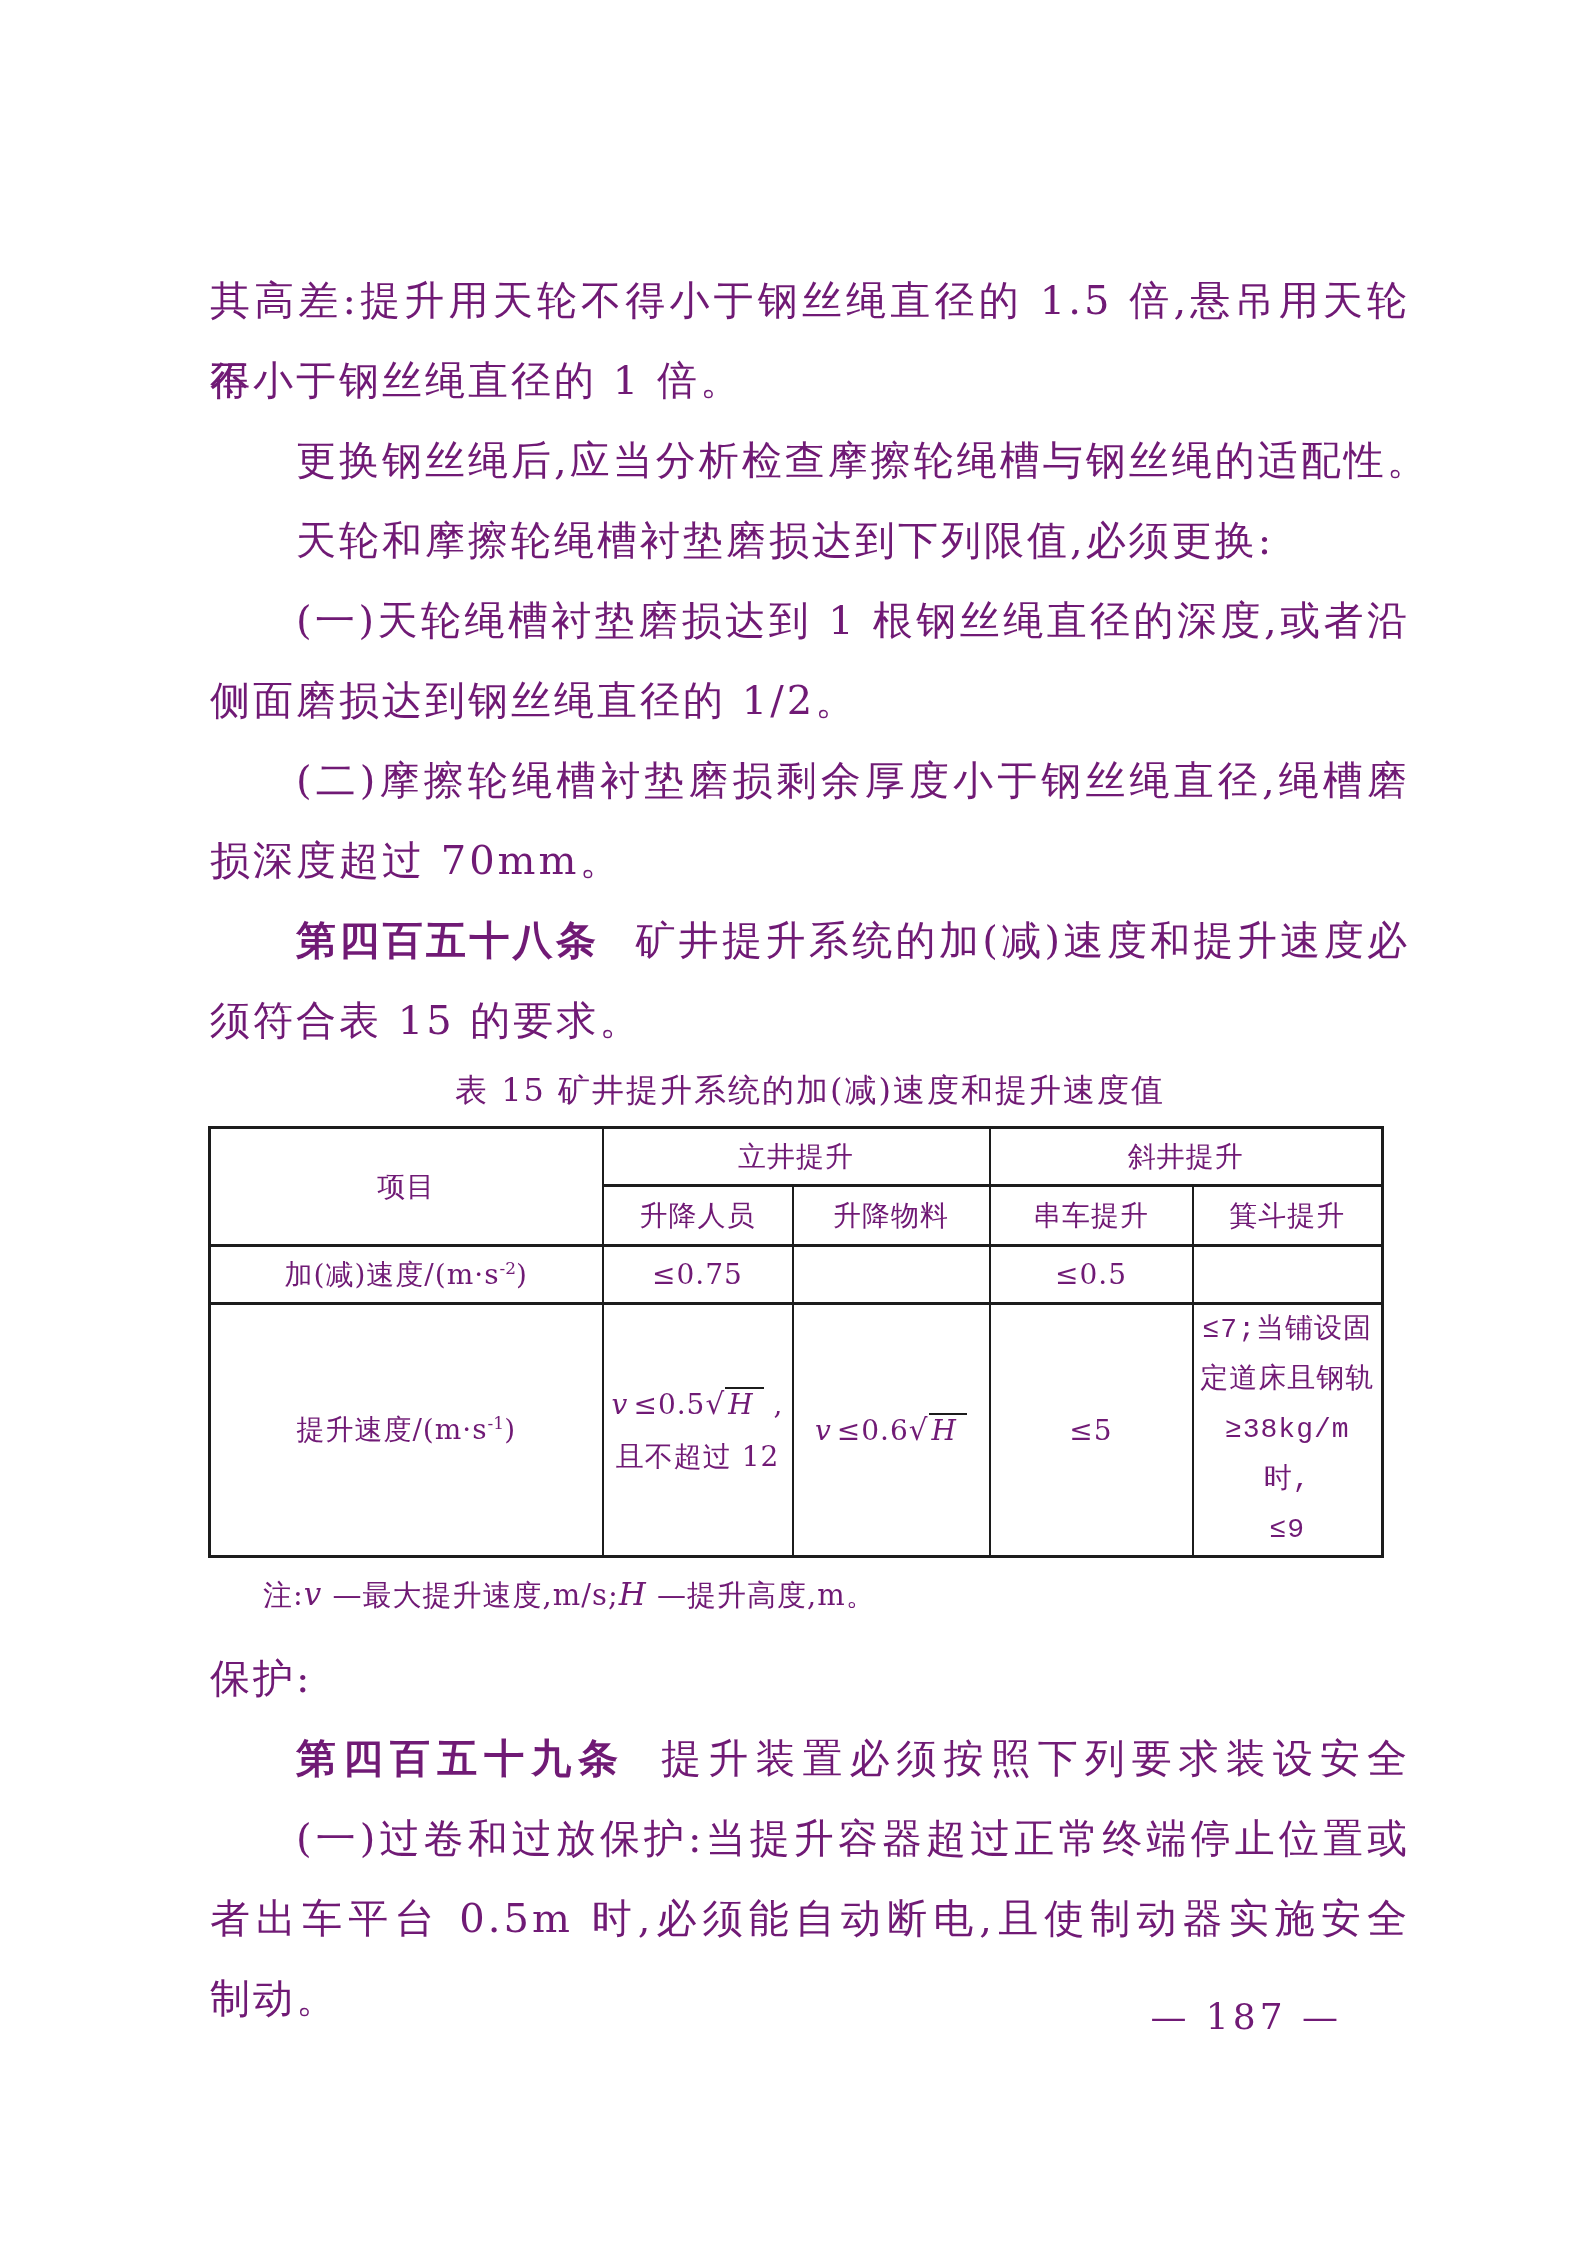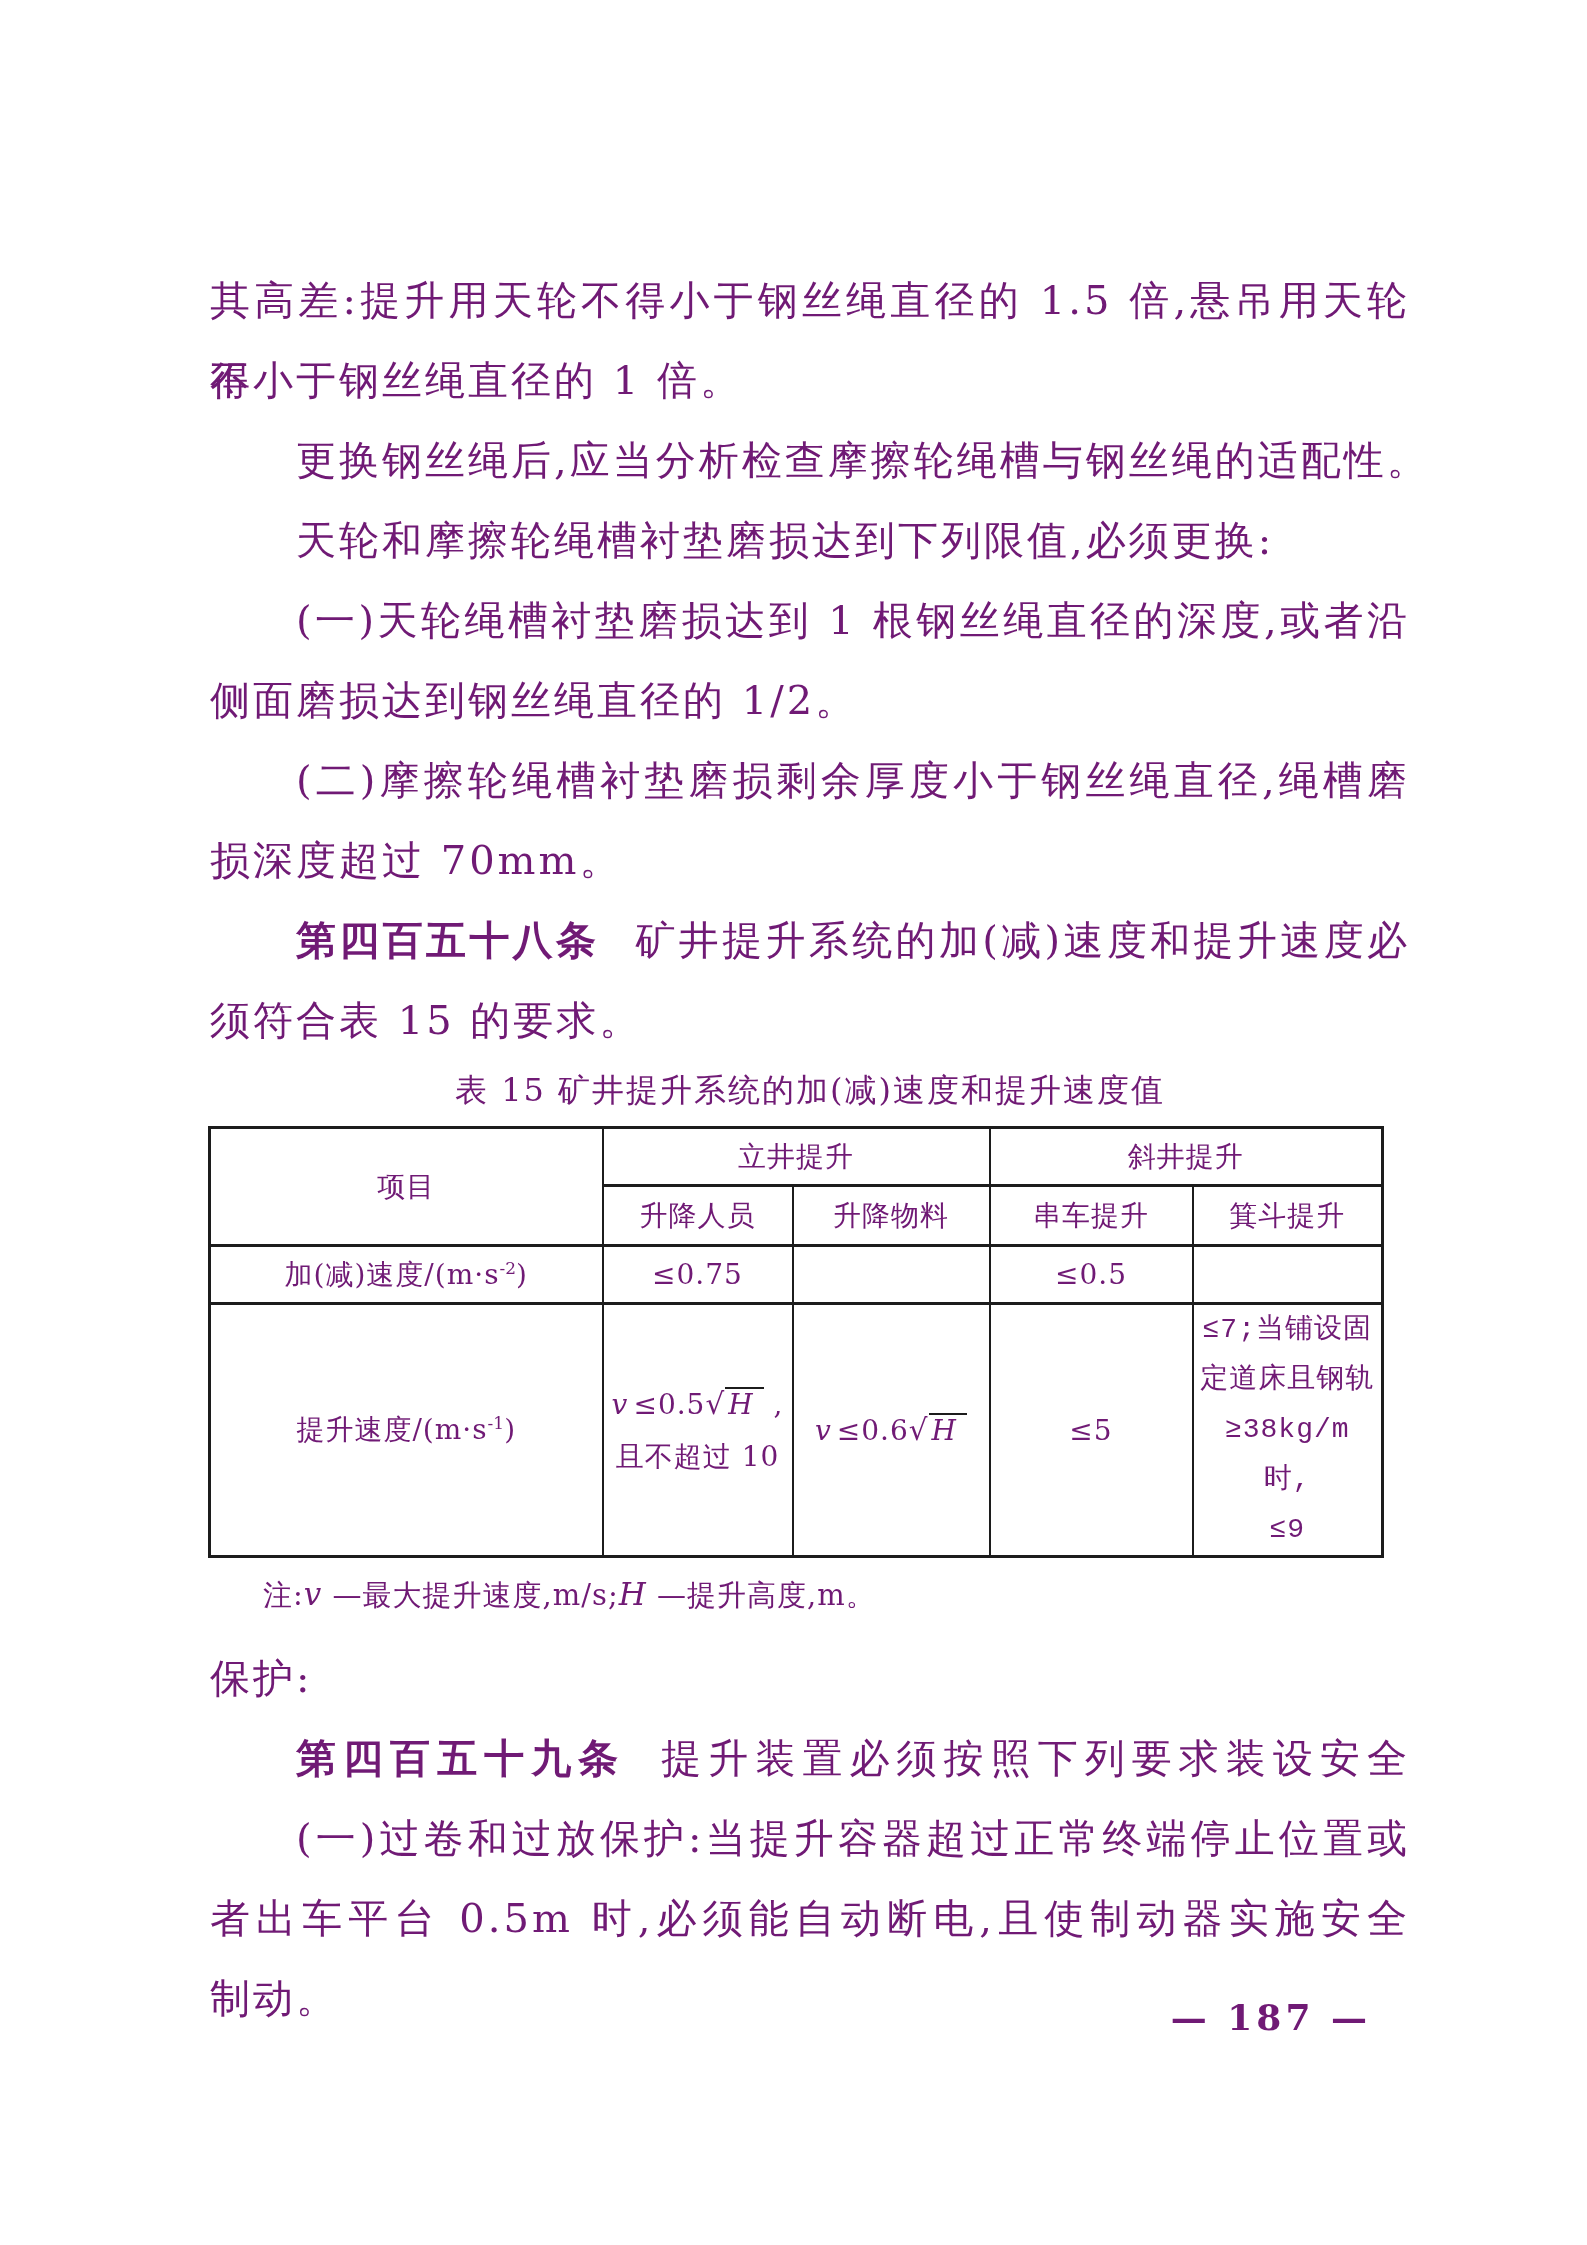--- a/index.html
+++ b/index.html
@@ -82,25 +82,24 @@
     margin:14px 0 0 53px;
     font-size:29px;
     height:44px;line-height:44px;
     letter-spacing:1px;
   }
   .note .mvar{font-style:italic;font-size:31px;}
   .block2{margin-top:22px;}
   .footer{
     position:absolute;
     top:1996px;
-    right:216px;
+    right:245px;
     font-size:36px;
     letter-spacing:4px;
     white-space:nowrap;
-    font-weight:bold;
   }
 </style>
 </head>
 <body>
 
 <div class="page">
   <div class="content">
 
     <div id="block1">
         <div class="bodyline fill"><span>其高差:提升用天轮不得小于钢丝绳直径的 1.5 倍,悬吊用天轮不</span></div>
@@ -143,21 +142,21 @@
           <td><span>加(减)速度/(m·s</span><span class="sup">-2</span><span>)</span></td>
           <td>≤0.75</td>
           <td></td>
           <td>≤0.5</td>
           <td></td>
         </tr>
         <tr class="vrow">
           <td><span>提升速度/(m·s</span><span class="sup">-1</span><span>)</span></td>
           <td>
             <div class="fline"><span class="fvar">v</span><span>≤0.5</span><span class="radsign">√</span><span class="radicand">H</span><span> ,</span></div>
-            <div class="fline">且不超过 10</div>
+            <div class="fline">且不超过 12</div>
           </td>
           <td>
             <div class="fline"><span class="fvar">v</span><span>≤0.6</span><span class="radsign">√</span><span class="radicand">H</span></div>
             </td>
           <td>≤5</td>
           <td class="skipcell">
             <div>≤7;当铺设固</div>
             <div>定道床且钢轨</div>
             <div>≥38kg/m 时,</div>
             <div>≤9</div>

